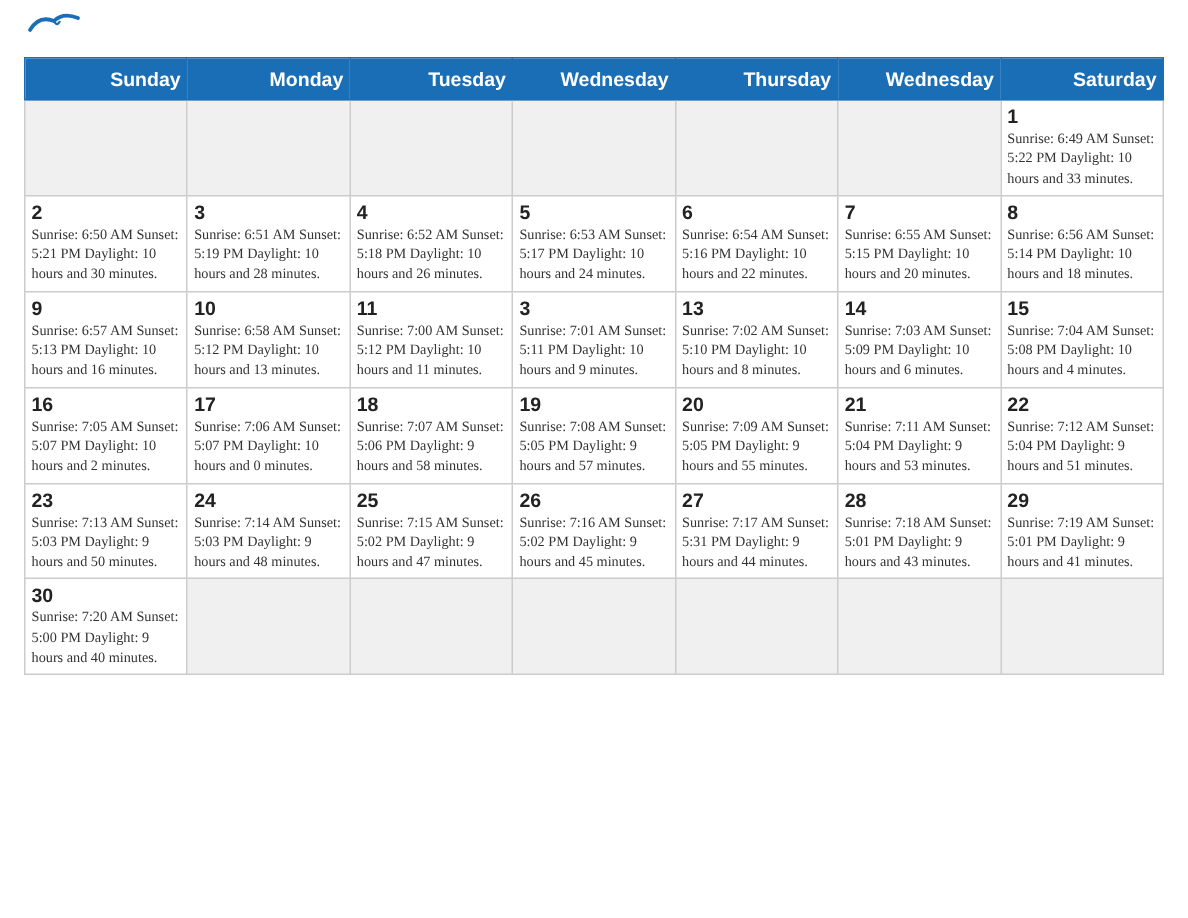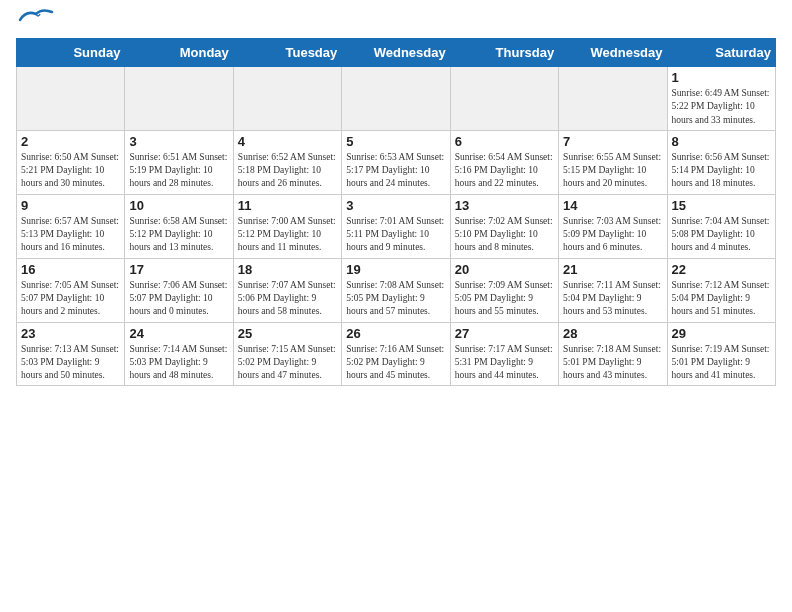--- a/index.html
+++ b/index.html
@@ -335,14 +335,29 @@
 and 43 minutes.</div>
         </td>
         <td>
           <span class="day-num">29</span>
           <div class="day-info">Sunrise: 7:19 AM
 Sunset: 5:01 PM
 Daylight: 9 hours
 and 41 minutes.</div>
         </td>
       </tr>
+      <tr class="last-row">
+        <td class="has-data">
+          <span class="day-num">30</span>
+          <div class="day-info">Sunrise: 7:20 AM
+Sunset: 5:00 PM
+Daylight: 9 hours
+and 40 minutes.</div>
+        </td>
+        <td class="empty"></td>
+        <td class="empty"></td>
+        <td class="empty"></td>
+        <td class="empty"></td>
+        <td class="empty"></td>
+        <td class="empty"></td>
+      </tr>
     </tbody>
 </table>
 
 </body></html>

